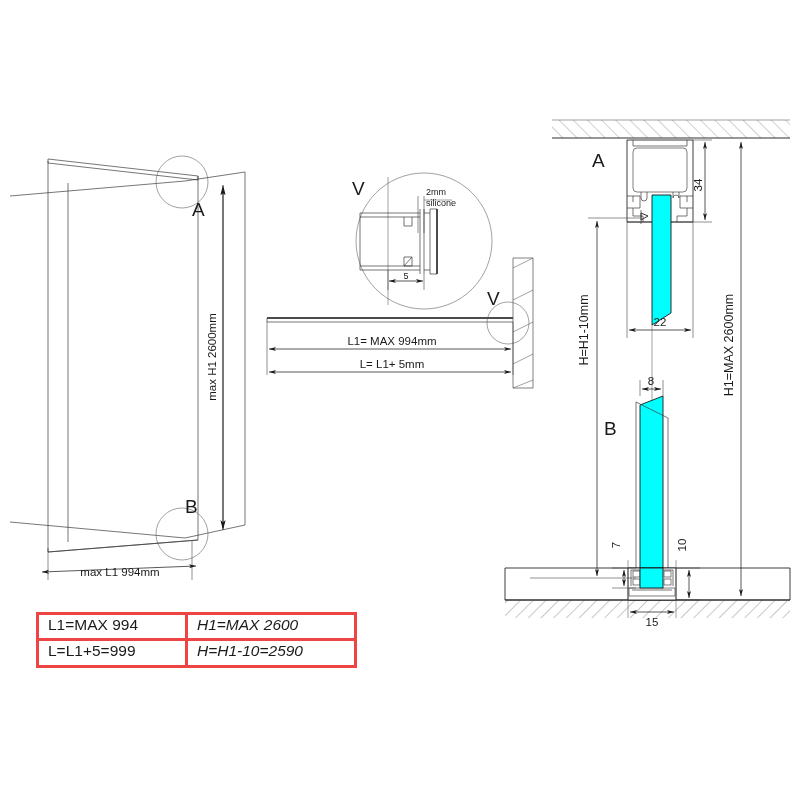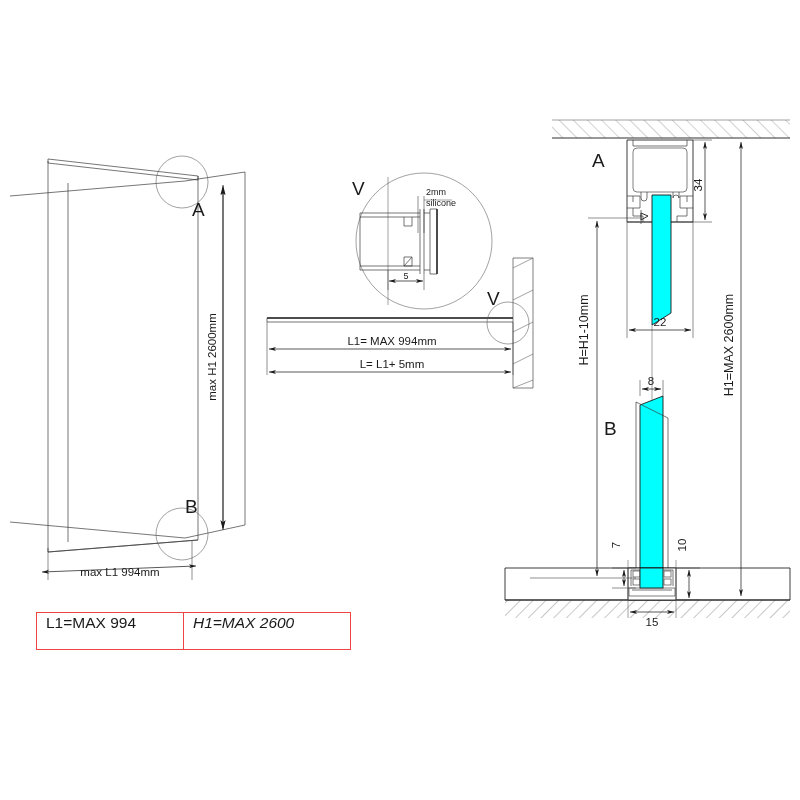--- a/index.html
+++ b/index.html
@@ -54,22 +54,22 @@
     position: absolute;
     left: 36px;
     top: 612px;
     border-collapse: collapse;
     font-family: "Liberation Sans", sans-serif;
     font-size: 15.5px;
     color: #1a1a1a;
     background: #ffffff;
   }
   #spec-table td {
-    border: 1px solid #ef4444;
-    padding: 1px 9px 17px 9px;
+    border: 3px solid #ef4444;
+    padding: 1px 9px 4px 9px;
     white-space: nowrap;
     line-height: 1.18;
   }
   #spec-table td.col-a { min-width: 128px; }
   #spec-table td.col-b { min-width: 148px; font-style: italic; }
 </style>
 </head>
 <body>
 
 <div id="sheet">
@@ -338,16 +338,20 @@
     <text class="txt txt-v" x="588" y="330" transform="rotate(-90 588 330)" text-anchor="middle">H=H1-10mm</text>
     <text class="txt txt-v" x="733" y="345" transform="rotate(-90 733 345)" text-anchor="middle">H1=MAX 2600mm</text>
   </svg>
 
   <table id="spec-table">
     <tbody>
       <tr>
         <td class="col-a">L1=MAX 994</td>
         <td class="col-b">H1=MAX 2600</td>
       </tr>
+      <tr>
+        <td class="col-a">L=L1+5=999</td>
+        <td class="col-b">H=H1-10=2590</td>
+      </tr>
     </tbody>
   </table>
 
 </div>
 
 </body></html>

